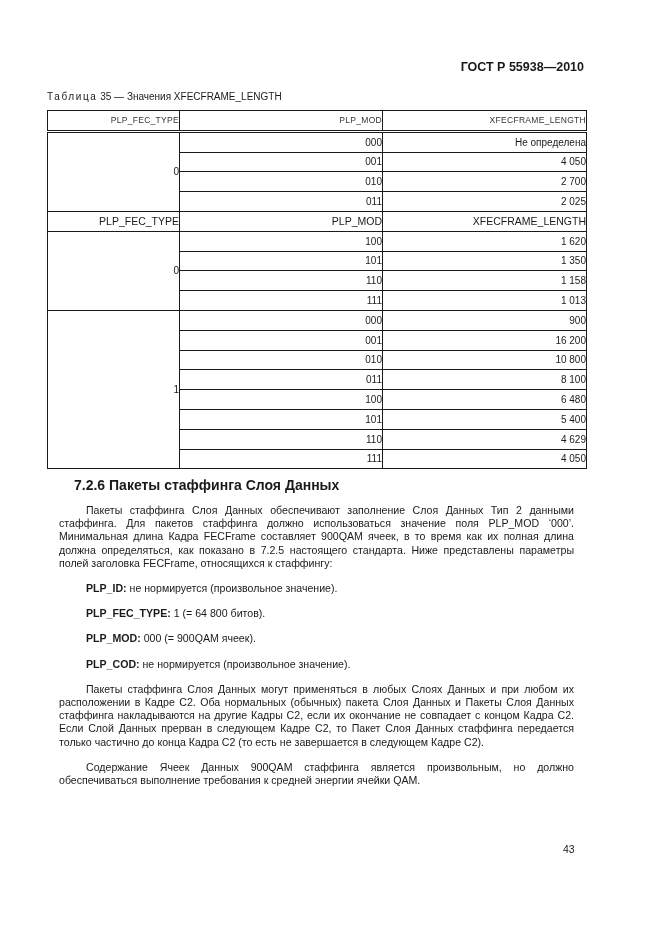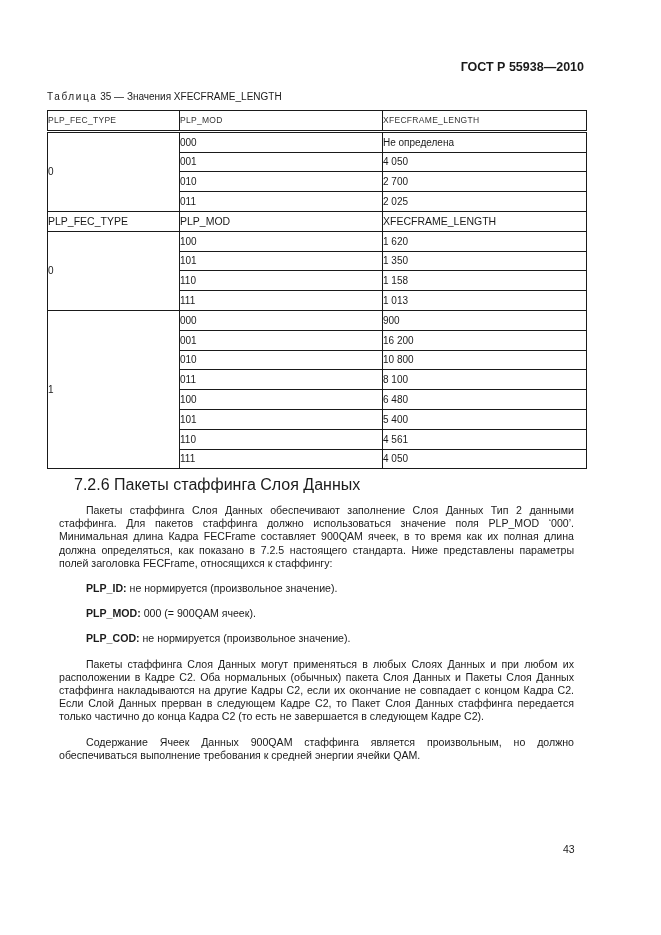--- a/index.html
+++ b/index.html
@@ -3,31 +3,31 @@
 <meta charset="utf-8">
 <style>
   html, body { margin: 0; padding: 0; background: #ffffff; }
   body { width: 661px; height: 935px; position: relative; overflow: hidden;
          font-family: "Liberation Sans", sans-serif; color: #1a1a1a; }
   .doc-id { position: absolute; right: 77px; top: 60px; font-weight: bold; font-size: 12.5px; }
   .caption { position: absolute; left: 47px; top: 91px; font-size: 10px; }
   .caption .spaced { letter-spacing: 1.6px; margin-top: 40px; }
   table.t { position: absolute; left: 47px; top: 110px; width: 539px;
             border-collapse: collapse; font-size: 10px; table-layout: fixed; }
-  table.t td, table.t th { border: 1px solid #1a1a1a; text-align: left;
+  table.t td, table.t th { border: 1px solid #1a1a1a; text-align: right;
             height: 18.8px; padding: 0; font-weight: normal; }
   table.t col.c1 { width: 132px; }
   table.t col.c2 { width: 203px; }
   table.t col.c3 { width: 204px; }
   table.t thead th { font-size: 8.5px; letter-spacing: 0.3px; color: #333; border-bottom: 3px double #1a1a1a; }
   table.t tr.mid-header td { font-size: 10.5px; }
   .body-text { position: absolute; left: 47px; top: 478px; width: 539px;
                font-size: 10.6px; line-height: 13.2px; text-align: justify; }
   .body-text p { margin: 12px; text-indent: 27px; }
-  .body-text h3 { margin: 0; font-size: 16px; font-weight: normal; padding-left: 27px; line-height: 14px; }
+  .body-text h3 { margin: 0; font-size: 14px; font-weight: bold; padding-left: 27px; line-height: 14px; }
   .body-text .field { padding-left: 27px; text-indent: 0; }
   .body-text b { font-weight: bold; }
   .page-num { position: absolute; left: 563px; top: 843px; font-size: 10.5px; text-align: right; }
 </style>
 </head>
 <body>
 
 <div class="doc-id">ГОСТ Р 55938—2010</div>
 
 <div class="caption">
@@ -113,32 +113,33 @@
     <tr>
       <td>100</td>
       <td>6 480</td>
     </tr>
     <tr>
       <td>101</td>
       <td>5 400</td>
     </tr>
     <tr>
       <td>110</td>
-      <td>4 561</td>
+      <td>4 629</td>
     </tr>
     <tr>
       <td>111</td>
       <td>4 050</td>
     </tr>
   </tbody>
 </table>
 
 <div class="body-text">
   <h3>7.2.6 Пакеты стаффинга Слоя Данных</h3>
   <p>Пакеты стаффинга Слоя Данных обеспечивают заполнение Слоя Данных Тип 2 данными стаффинга. Для пакетов стаффинга должно использоваться значение поля PLP_MOD ‘000’. Минимальная длина Кадра FECFrame составляет 900QAM ячеек, в то время как их полная длина должна определяться, как показано в 7.2.5 настоящего стандарта. Ниже представлены параметры полей заголовка FECFrame, относящихся к стаффингу:</p>
   <p class="field"><b>PLP_ID:</b><span> не нормируется (произвольное значение).</span></p>
+  <p class="field"><b>PLP_FEC_TYPE:</b><span> 1 (= 64 800 битов).</span></p>
   <p class="field"><b>PLP_MOD:</b><span> 000 (= 900QAM ячеек).</span></p>
   <p class="field"><b>PLP_COD:</b><span> не нормируется (произвольное значение).</span></p>
   <p>Пакеты стаффинга Слоя Данных могут применяться в любых Слоях Данных и при любом их расположении в Кадре С2. Оба нормальных (обычных) пакета Слоя Данных и Пакеты Слоя Данных стаффинга накладываются на другие Кадры С2, если их окончание не совпадает с концом Кадра С2. Если Слой Данных прерван в следующем Кадре С2, то Пакет Слоя Данных стаффинга передается только частично до конца Кадра С2 (то есть не завершается в следующем Кадре С2).</p>
   <p>Содержание Ячеек Данных 900QAM стаффинга является произвольным, но должно обеспечиваться выполнение требования к средней энергии ячейки QAM.</p>
 </div>
 
 <div class="page-num">43</div>
 
 </body></html>

